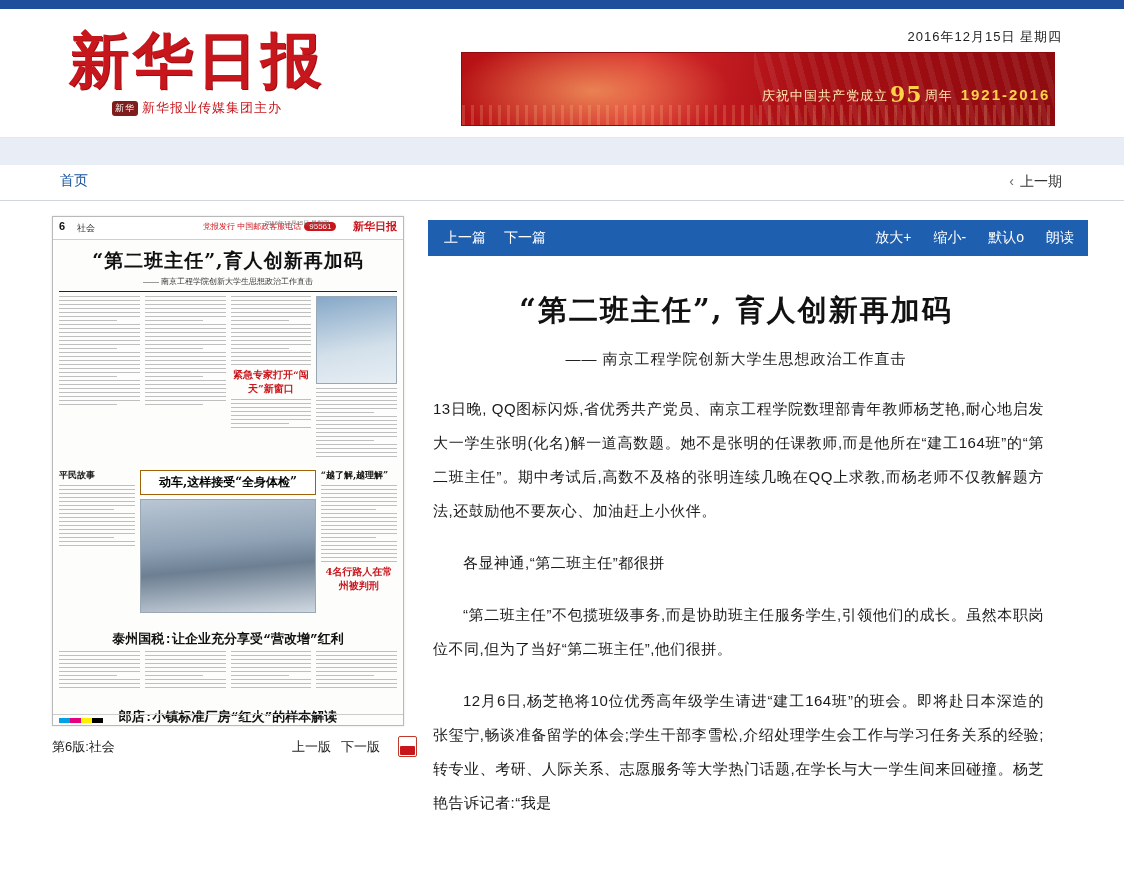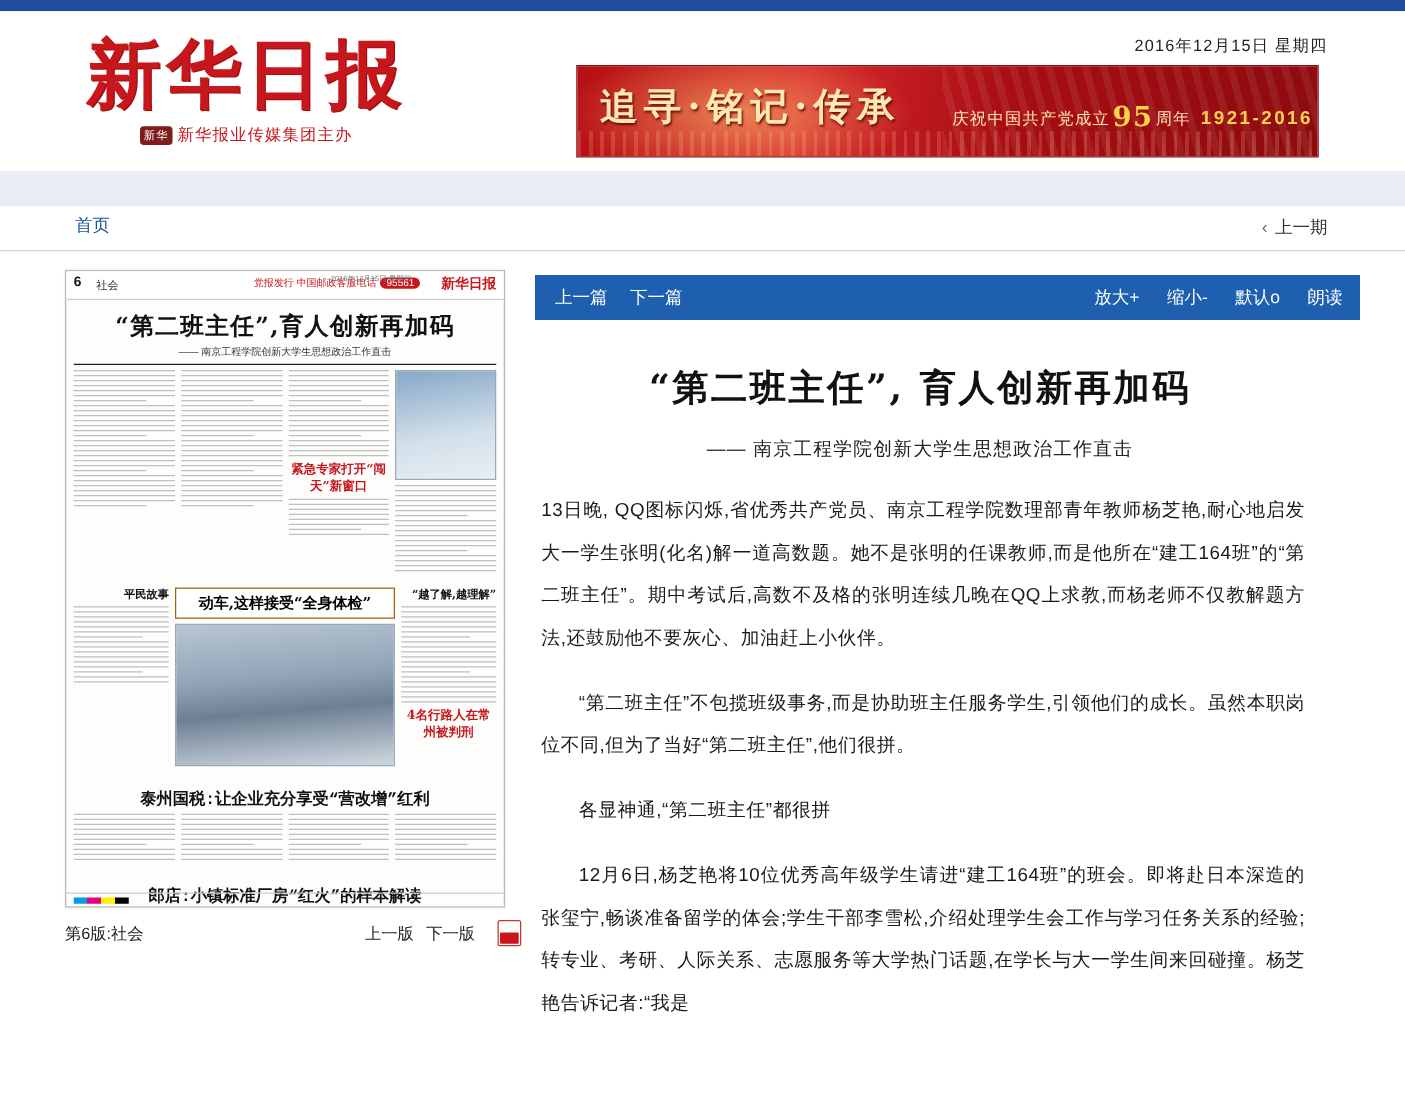--- a/index.html
+++ b/index.html
@@ -243,21 +243,21 @@
     background: linear-gradient(175deg,#b9c6d4 0%,#8fa2b5 40%,#6d7f92 60%,#cfd8e1 100%);
   }
   .pp-photo.crane {
     background: linear-gradient(170deg,#86a8c8,#d3e0ea 60%,#e7eef4);
   }
   .pp-box-title {
     font-family: "DejaVu Serif", serif;
     font-weight: bold;
     color: #111;
     font-size: 11px;
-    text-align: right;
+    text-align: left;
     margin: 3px 0;
   }
   .pp-red-title {
     color: #c8161d;
     font-family: "DejaVu Serif", serif;
     font-weight: bold;
     font-size: 10px;
     text-align: center;
     margin: 3px 0;
   }
@@ -375,21 +375,20 @@
       <div class="logo-title">新华日报</div>
       <div class="logo-sub">
         <span class="seal">新华</span><span>新华报业传媒集团主办</span>
       </div>
     </div>
 
     <div class="banner">
       <div class="glow"></div>
       <div class="rays"></div>
       <div class="banner-skyline"></div>
-      <div class="banner-main">追寻·铭记·传承</div>
       <div class="banner-sub">
         <span>庆祝中国共产党成立</span><span class="num">95</span><span>周年</span><span class="years">1921-2016</span>
       </div>
     </div>
   </div>
 
   <div class="navbar"></div>
   <div class="navstrip"></div>
   <div class="nav-home">首页</div>
   <div class="nav-prev-issue">
@@ -711,18 +710,18 @@
     <div class="right">
       <span>放大+</span><span>缩小-</span><span>默认o</span><span>朗读</span>
     </div>
   </div>
 
   <h1 class="art-title">“第二班主任”,  育人创新再加码</h1>
   <div class="art-subtitle">——  南京工程学院创新大学生思想政治工作直击</div>
 
   <div class="art-body">
     <p>13日晚,  QQ图标闪烁,省优秀共产党员、南京工程学院数理部青年教师杨芝艳,耐心地启发大一学生张明(化名)解一道高数题。她不是张明的任课教师,而是他所在“建工164班”的“第二班主任”。期中考试后,高数不及格的张明连续几晚在QQ上求教,而杨老师不仅教解题方法,还鼓励他不要灰心、加油赶上小伙伴。</p>
+    <p class="indent">各显神通,“第二班主任”都很拼</p>
     <p class="indent">“第二班主任”不包揽班级事务,而是协助班主任服务学生,引领他们的成长。虽然本职岗位不同,但为了当好“第二班主任”,他们很拼。</p>
-    <p class="indent">各显神通,“第二班主任”都很拼</p>
     <p class="indent">12月6日,杨芝艳将10位优秀高年级学生请进“建工164班”的班会。即将赴日本深造的张玺宁,畅谈准备留学的体会;学生干部李雪松,介绍处理学生会工作与学习任务关系的经验;转专业、考研、人际关系、志愿服务等大学热门话题,在学长与大一学生间来回碰撞。杨芝艳告诉记者:“我是</p>
   </div>
 
 </div>
 
 </body></html>

